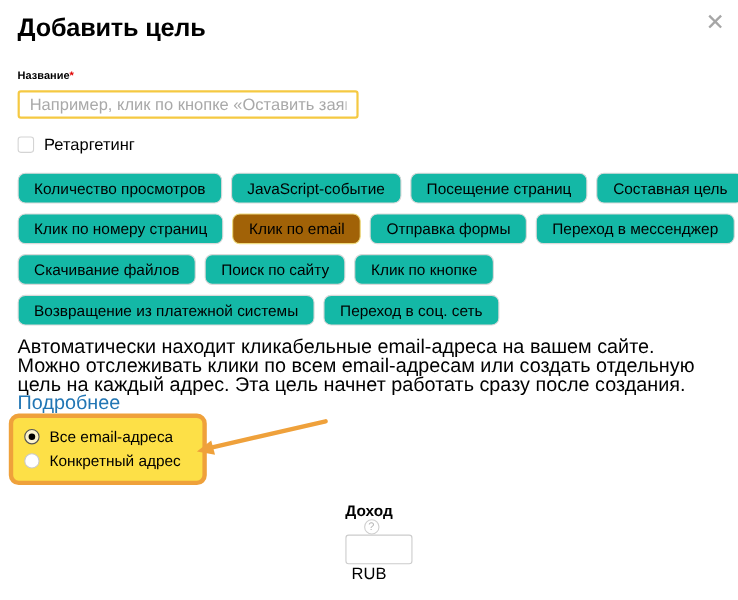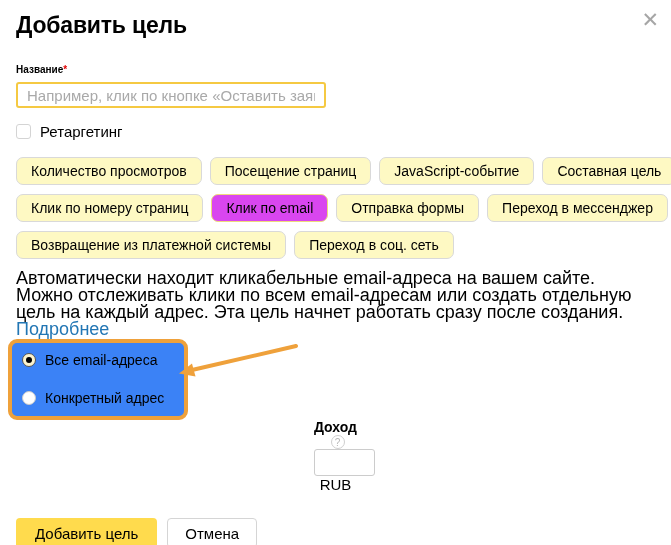--- a/index.html
+++ b/index.html
@@ -67,61 +67,61 @@
     display: inline-block;
   }
 
   .type-section { margin-top: 17px; }
   .chip-rows { margin-top: 8px; display: flex; flex-direction: column; gap: 9px; }
   .chip-row { display: flex; gap: 8px; }
   .chip {
     font-family: "Liberation Sans", sans-serif;
     font-size: 14px;
     color: #000;
-    background: #fef9c3;
+    background: #14b8a6;
     border: 1px solid #d9d9d9;
     border-radius: 7px;
     padding: 5px 14px 6px 14px;
     height: 28px;
     line-height: 16px;
     cursor: pointer;
     white-space: nowrap;
   }
   .chip-selected {
-    background: #d946ef;
+    background: #a16207;
     border-color: #eeda7c;
   }
 
   .description {
     margin-top: 11px;
     font-size: 18px;
     line-height: 17px;
     max-width: 648px;
   }
   .link { color: #2276b4; text-decoration: none; cursor: pointer; }
 
   .radio-zone { position: relative; margin-top: 1px; height: 62px; }
   .annotation-box {
     position: absolute;
     left: -8px; top: 0;
     border: 4px solid #efa13b;
     border-radius: 9px;
     padding: 7px 20px 9px 10px;
     display: inline-block;
-    background: #3b82f6;
+    background: #fde047;
   }
   .radio-row {
     display: flex;
     align-items: center;
     gap: 9px;
     font-size: 14px;
     cursor: pointer;
     height: 19px;
   }
-  .radio-row + .radio-row { margin-top: 19px; justify-content: flex-end; }
+  .radio-row + .radio-row { margin-top: 3px; justify-content: flex-end; }
   .radio-circle {
     width: 14px; height: 14px;
     border-radius: 50%;
     border: 1px solid #c9c9c9;
     background: #fff;
     display: inline-flex;
     align-items: center;
     justify-content: center;
     flex: 0 0 auto;
   }
@@ -202,29 +202,34 @@
 
   <div class="checkbox-row">
     <span class="checkbox-box"></span>
     <span>Ретаргетинг</span>
   </div>
 
   <div class="type-section">
     <div class="chip-rows">
         <div class="chip-row">
           <button class="chip">Количество просмотров</button>
+          <button class="chip">JavaScript-событие</button>
           <button class="chip">Посещение страниц</button>
-          <button class="chip">JavaScript-событие</button>
           <button class="chip">Составная цель</button>
         </div>
         <div class="chip-row">
           <button class="chip">Клик по номеру страниц</button>
           <button class="chip chip-selected">Клик по email</button>
           <button class="chip">Отправка формы</button>
           <button class="chip">Переход в мессенджер</button>
+        </div>
+        <div class="chip-row">
+          <button class="chip">Скачивание файлов</button>
+          <button class="chip">Поиск по сайту</button>
+          <button class="chip">Клик по кнопке</button>
         </div>
         <div class="chip-row">
           <button class="chip">Возвращение из платежной системы</button>
           <button class="chip">Переход в соц. сеть</button>
         </div>
       </div>
   </div>
 
   <div class="description">
     <span>Автоматически находит кликабельные email-адреса на вашем сайте. Можно отслеживать клики по всем email-адресам или создать отдельную цель на каждый адрес. Эта цель начнет работать сразу после создания.</span>

